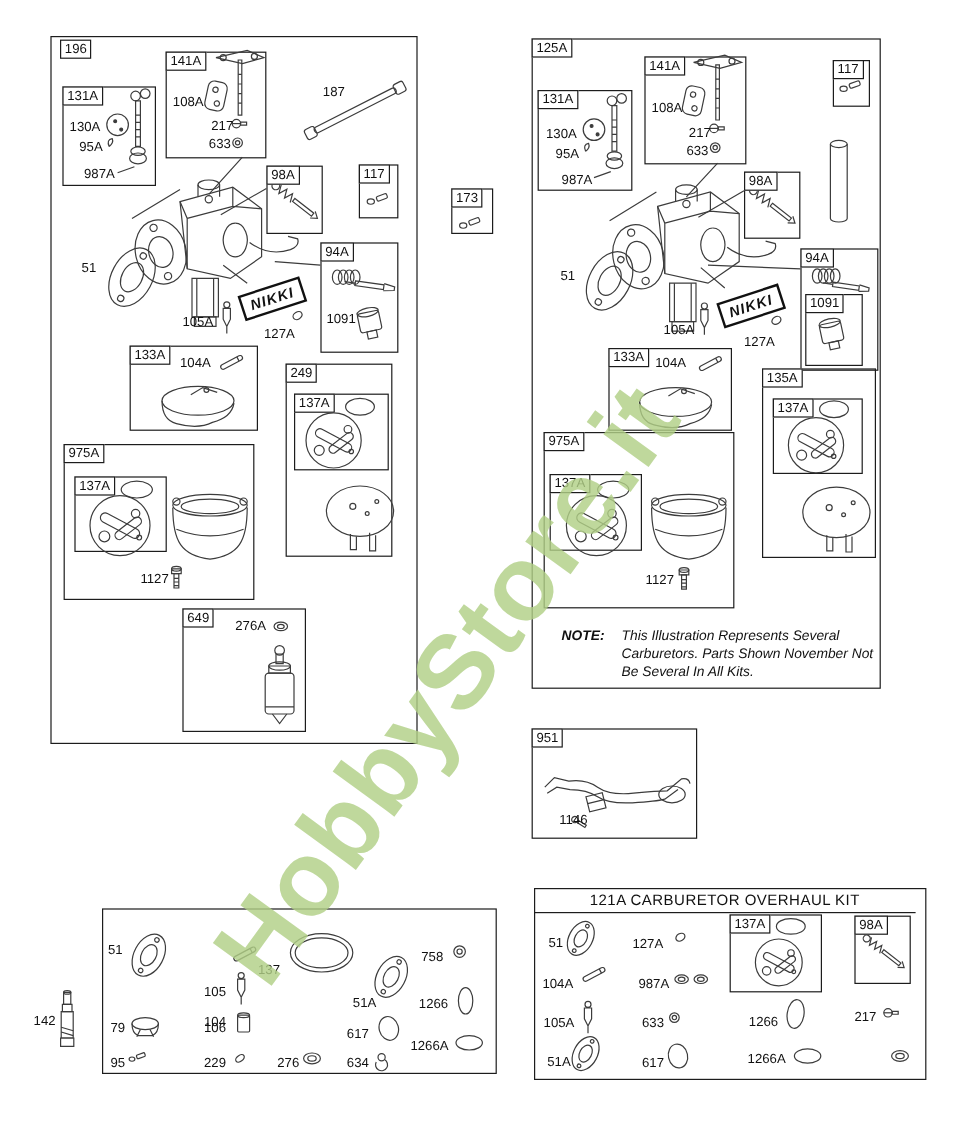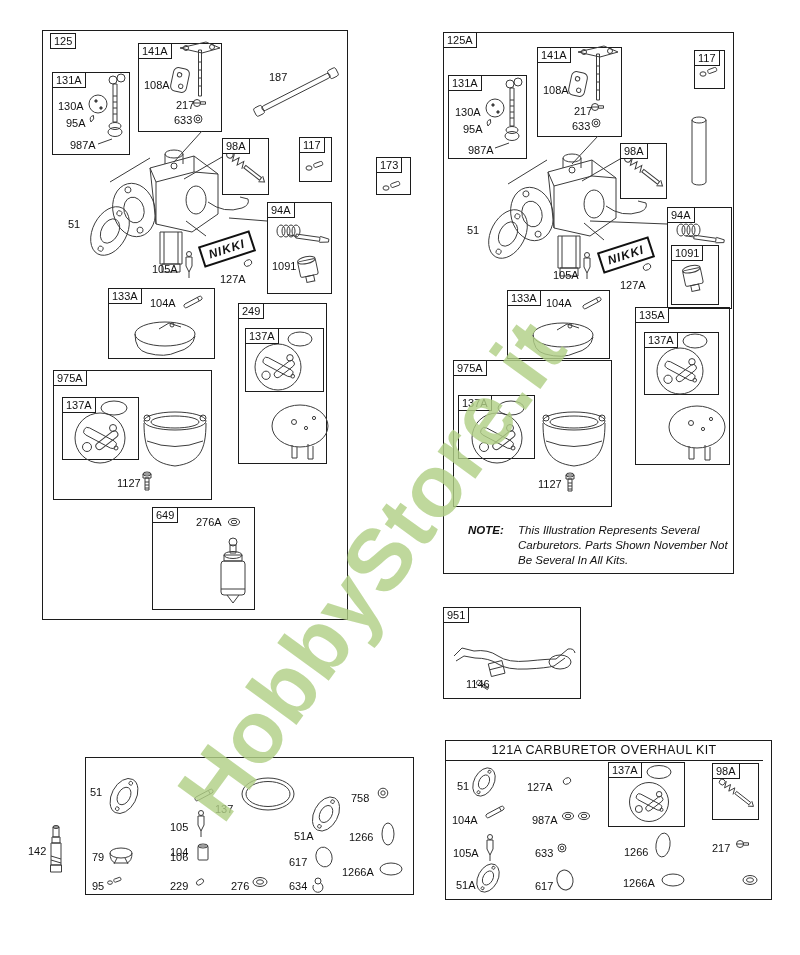--- a/index.html
+++ b/index.html
@@ -370,21 +370,21 @@
   <div class="box" style="left:635px;top:307px;width:93px;height:156px"></div>
   <div class="box" style="left:644px;top:332px;width:73px;height:61px"></div>
 
   <div class="box" style="left:443px;top:607px;width:136px;height:90px"></div>
 
   <div class="box" style="left:85px;top:757px;width:327px;height:136px"></div>
   <div class="box" style="left:445px;top:740px;width:325px;height:158px"></div>
   <div class="box" style="left:608px;top:762px;width:75px;height:63px"></div>
   <div class="box" style="left:712px;top:763px;width:45px;height:55px"></div>
 
-  <span class="bx" style="left:50px;top:33px">125</span>
+  <span class="bx" style="left:50px;top:33px">196</span>
   <span class="bx" style="left:52px;top:72px">131A</span>
   <span class="bx" style="left:138px;top:43px">141A</span>
   <span class="bx" style="left:222px;top:138px">98A</span>
   <span class="bx" style="left:299px;top:137px">117</span>
   <span class="bx" style="left:267px;top:202px">94A</span>
   <span class="bx" style="left:108px;top:288px">133A</span>
   <span class="bx" style="left:238px;top:303px">249</span>
   <span class="bx" style="left:245px;top:328px">137A</span>
   <span class="bx" style="left:53px;top:370px">975A</span>
   <span class="bx" style="left:62px;top:397px">137A</span>

